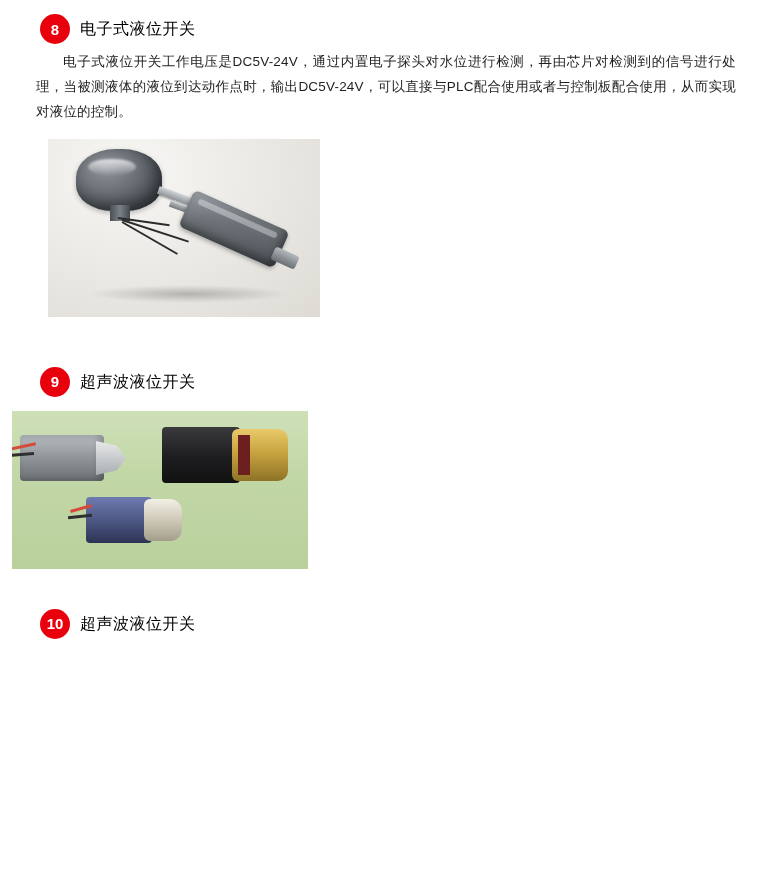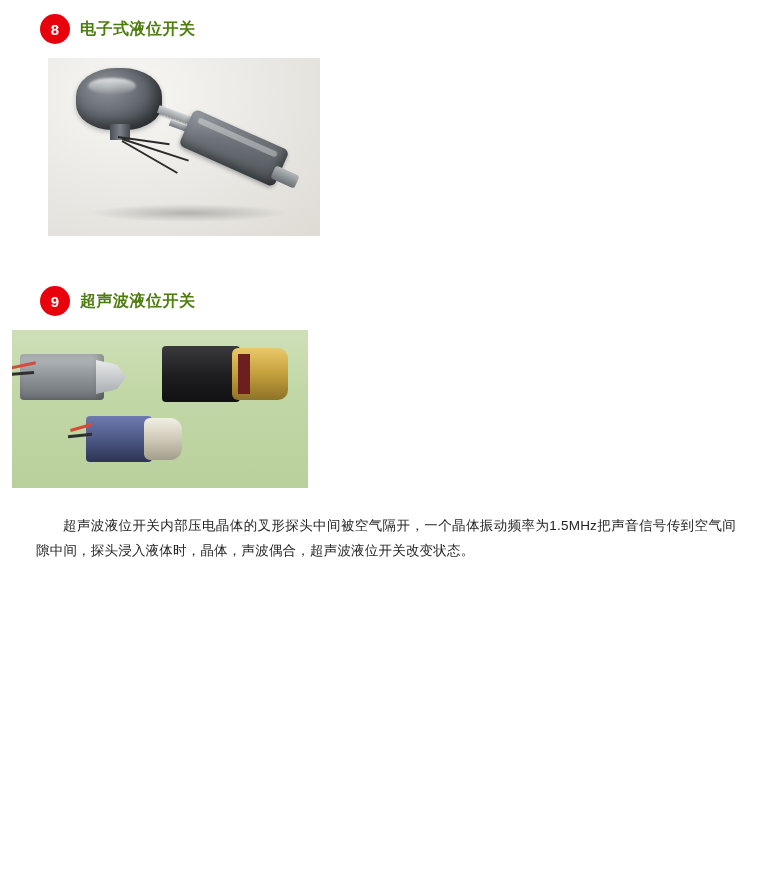--- a/index.html
+++ b/index.html
@@ -39,23 +39,23 @@
     font-size: 15px;
     font-weight: bold;
     display: flex;
     align-items: center;
     justify-content: center;
     flex: 0 0 auto;
     font-family: "Liberation Sans", sans-serif;
     letter-spacing: 0;
   }
   .heading-text {
-    color: #4d7c0f;
+    color: #000000;
     font-size: 16px;
-    font-weight: bold;
+    font-weight: normal;
     line-height: 1.2;
     letter-spacing: 0.5px;
   }
   .body-text {
     padding: 0 36px 0 36px;
     font-size: 13.5px;
     line-height: 1.85;
     text-align: justify;
     text-indent: 2em;
     color: #1f1f1f;
@@ -254,20 +254,21 @@
 </head>
 <body>
 
 <div class="page">
 
   <div class="section">
     <div class="heading">
       <div class="badge">8</div>
       <div class="heading-text">电子式液位开关</div>
     </div>
+    <div class="body-text">电子式液位开关工作电压是DC5V-24V，通过内置电子探头对水位进行检测，再由芯片对检测到的信号进行处理，当被测液体的液位到达动作点时，输出DC5V-24V，可以直接与PLC配合使用或者与控制板配合使用，从而实现对液位的控制。</div>
     <div class="figure">
       <div class="fig1">
         <div class="shadow"></div>
         <div class="bulb"></div>
         <div class="neck"></div>
         <div class="wireC"></div>
         <div class="wireA"></div>
         <div class="wireB"></div>
         <div class="plate"></div>
         <div class="plate2"></div>
@@ -293,16 +294,19 @@
         <div class="unitC"></div>
         <div class="wiresC"></div>
         <div class="wiresC2"></div>
       </div>
     </div>
   </div>
 
   <div class="spacer-md"></div>
 
   <div class="section">
-    <div class="body-text">超声波液位开关内部压电晶体的叉形探头中间被空气隔开，一个晶体振动频率为1.5MHz把声音信号传到空气间隙中间，探头浸入液体时，晶体，声波偶合，超声波液位开关改变状态。</div>
+    <div class="heading">
+      <div class="badge">10</div>
+      <div class="heading-text">超声波液位开关</div>
+    </div>
   </div>
 
 </div>
 
 </body></html>

